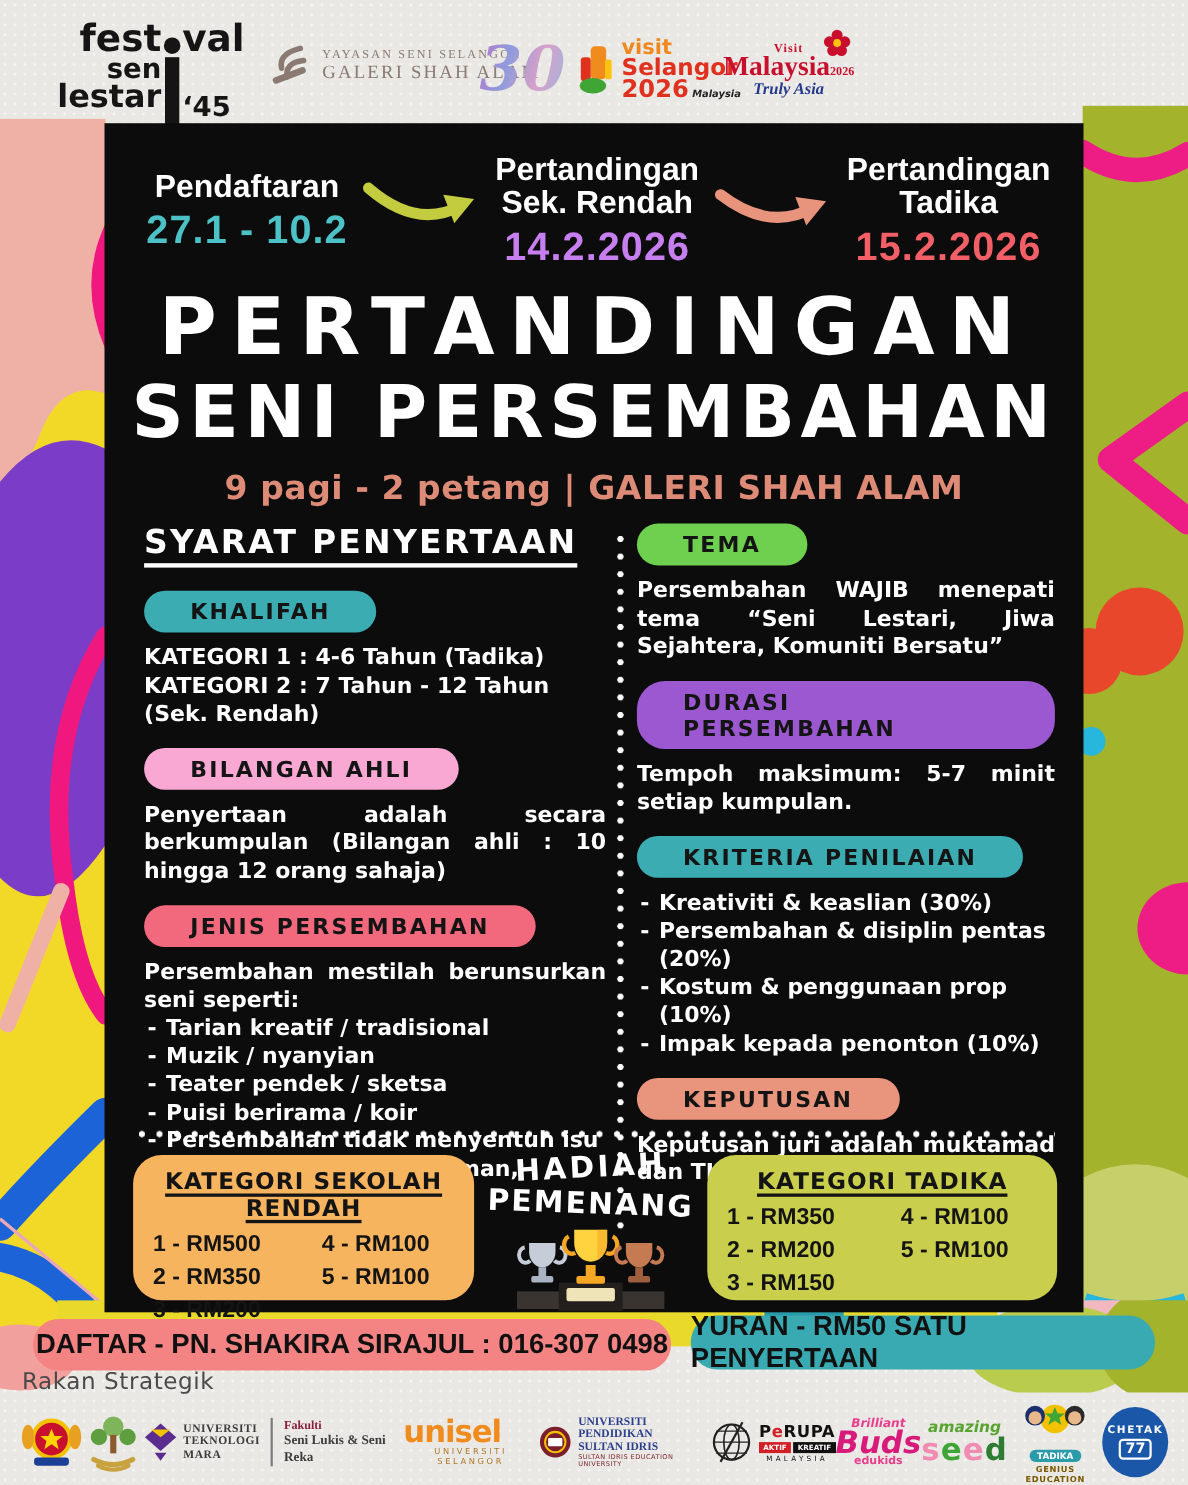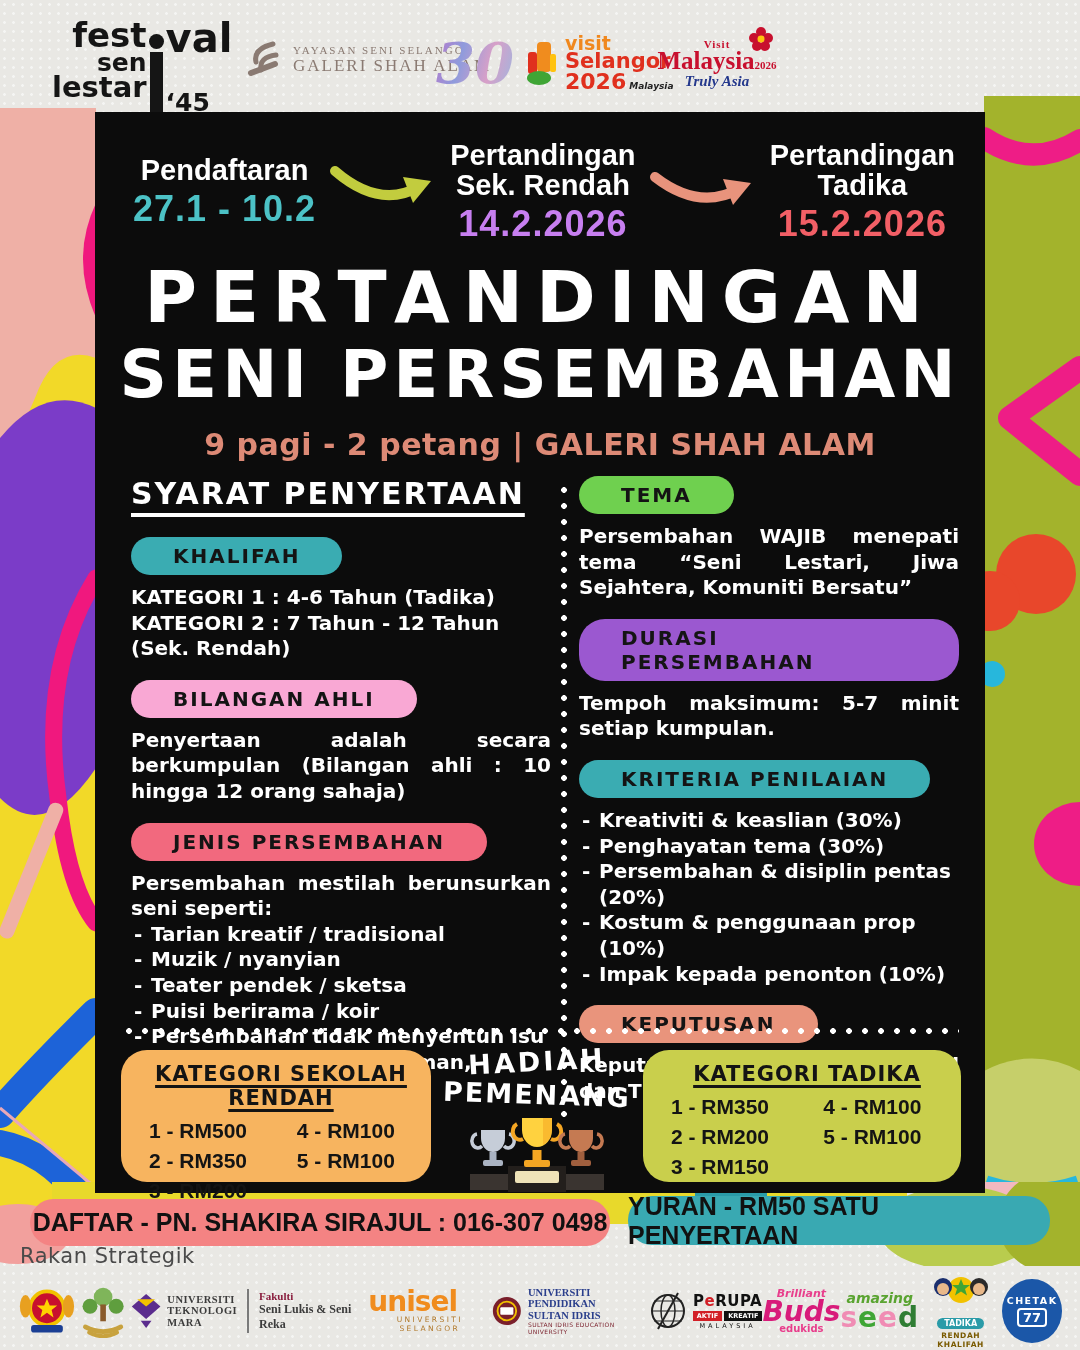--- a/index.html
+++ b/index.html
@@ -12,21 +12,21 @@
 
   
   .top-band { position:absolute; left:0; top:0; width:1080px; height:112px; display:flex; align-items:center; }
   .fest-logo { position:absolute; left:52px; top:20px; display:flex; align-items:flex-start; color:#151515; }
   .fl-left { text-align:right; font-weight:bold; line-height:.92; }
   .fl-l1 { font-size:34px; } .fl-l2 { font-size:25px; } .fl-l3 { font-size:29px; }
   .fl-bar { width:13px; margin:14px 3px 0 3px; }
   .fl-dot { width:15px; height:15px; border-radius:50%; background:#151515; margin:0 0 3px -1px; }
   .fl-stem { width:13px; height:62px; background:#151515; }
   .fl-right { font-weight:bold; line-height:.92; margin-top:0; }
-  .fl-r1 { font-size:40px; } .fl-year { font-size:25px; margin-top:34px; }
+  .fl-r1 { font-size:34px; } .fl-year { font-size:25px; margin-top:34px; }
   .galeri-logo { position:absolute; left:243px; top:40px; display:flex; align-items:center; gap:10px; color:#8a7a72; }
   .galeri-text { font-family:"Liberation Serif", serif; letter-spacing:2px; }
   .galeri-org { font-size:11px; } .galeri-name { font-size:17px; }
   .logo-30 { position:absolute; left:436px; top:30px; font-family:"DejaVu Serif", serif; font-style:italic;
     font-weight:bold; font-size:56px; background:linear-gradient(105deg,#b977c9,#8f9bdc,#d8a0c8,#9bb7e0);
     -webkit-background-clip:text; background-clip:text; color:transparent; }
   .vs-logo { position:absolute; left:524px; top:34px; display:flex; gap:7px; align-items:center; }
   .vs-text { line-height:.95; font-weight:bold; }
   .vs-visit { color:#f0881e; font-size:19px; }
   .vs-name { color:#e0301e; font-size:21px; }
@@ -73,21 +73,21 @@
   .just { text-align:justify; }
   .dash-list { list-style:none; }
   .dash-list li { position:relative; padding-left:20px; margin:0; }
   .dash-list li::before { content:"-"; position:absolute; left:3px; }
   .sect { margin-bottom:4px; }
 
   .h-dots { position:absolute; top:914px; left:26px; right:26px; height:10px;
     background-image:radial-gradient(circle, #fff 2.6px, rgba(0,0,0,0) 3.1px); background-size:16px 10px; background-repeat:repeat-x; }
 
   .prizes { position:absolute; top:938px; left:26px; right:24px; display:flex; justify-content:space-between; }
-  .prize-box { border-radius:26px; padding:12px 18px 10px 28px; color:#141414; height:132px; }
+  .prize-box { border-radius:26px; padding:12px 18px 10px 18px; color:#141414; height:132px; }
   .prize-box.rendah { width:310px; }
   .prize-box.tadika { width:318px; }
   .prize-title { text-align:center; font-size:21px; font-weight:800; letter-spacing:1px; text-decoration:underline;
     text-decoration-thickness:2.5px; text-underline-offset:4px; margin-bottom:6px; }
   .prize-cols { display:flex; }
   .prize-col { font-size:21px; font-weight:800; line-height:1.42; font-family:"Liberation Sans", sans-serif; }
   .prize-col.c1 { width:56%; } .prize-col.c2 { width:44%; }
   .hadiah { width:190px; text-align:center; color:#fff; margin-top:-4px; }
   .hadiah-l1 { font-size:27px; font-weight:800; letter-spacing:3px; transform:rotate(-3deg); }
   .hadiah-l2 { font-size:27px; font-weight:800; letter-spacing:2px; transform:rotate(2deg); margin-top:2px; }
@@ -312,21 +312,20 @@
         <div class="sect">
           <div class="badge" style="background: rgb(155, 88, 208);">DURASI PERSEMBAHAN</div>
           <div class="body-text just">Tempoh maksimum: 5-7 minit setiap kumpulan.</div>
         </div>
 
         <div class="sect">
           <div class="badge" style="background: rgb(58, 172, 178);">KRITERIA PENILAIAN</div>
           <div class="body-text">
             <ul class="dash-list">
                 <li>Kreativiti &amp; keaslian (30%)</li>
-                <li>Penghayatan tema (30%)</li>
                 <li>Persembahan &amp; disiplin pentas (20%)</li>
                 <li>Kostum &amp; penggunaan prop (10%)</li>
                 <li>Impak kepada penonton (10%)</li>
               </ul>
           </div>
         </div>
 
         <div class="sect">
           <div class="badge" style="background: rgb(233, 148, 124);">KEPUTUSAN</div>
           <div class="body-text just">Keputusan juri adalah muktamad dan TIDAK boleh dipertikaikan.</div>
@@ -495,21 +494,21 @@
     <div class="gk-block">
       <svg width="56" height="34" viewBox="0 0 56 34">
         <circle cx="28" cy="17" r="13" fill="#f2c200"></circle>
         <path d="M28,6 l2.5,6 6.5,0 -5,4 2,6.5 -6,-4 -6,4 2,-6.5 -5,-4 6.5,0 z" fill="#3fa535"></path>
         <circle cx="10" cy="14" r="9" fill="#1b2f6e"></circle>
           <circle cx="10" cy="16" r="6" fill="#e8b88a"></circle>
         <circle cx="46" cy="14" r="9" fill="#2a2a2a"></circle>
           <circle cx="46" cy="16" r="6" fill="#e8b88a"></circle>
       </svg>
       <div><span class="gk-banner">TADIKA</span></div>
-      <div class="gk-sub">RENDAH KHALIFAH</div>
+      <div class="gk-sub">GENIUS EDUCATION</div>
     </div>
 
     <div class="chetak-block">
       <div class="chetak-t">CHETAK</div>
       <div class="chetak-n">77</div>
     </div>
   </div>
 </div>
 
 </body></html>

